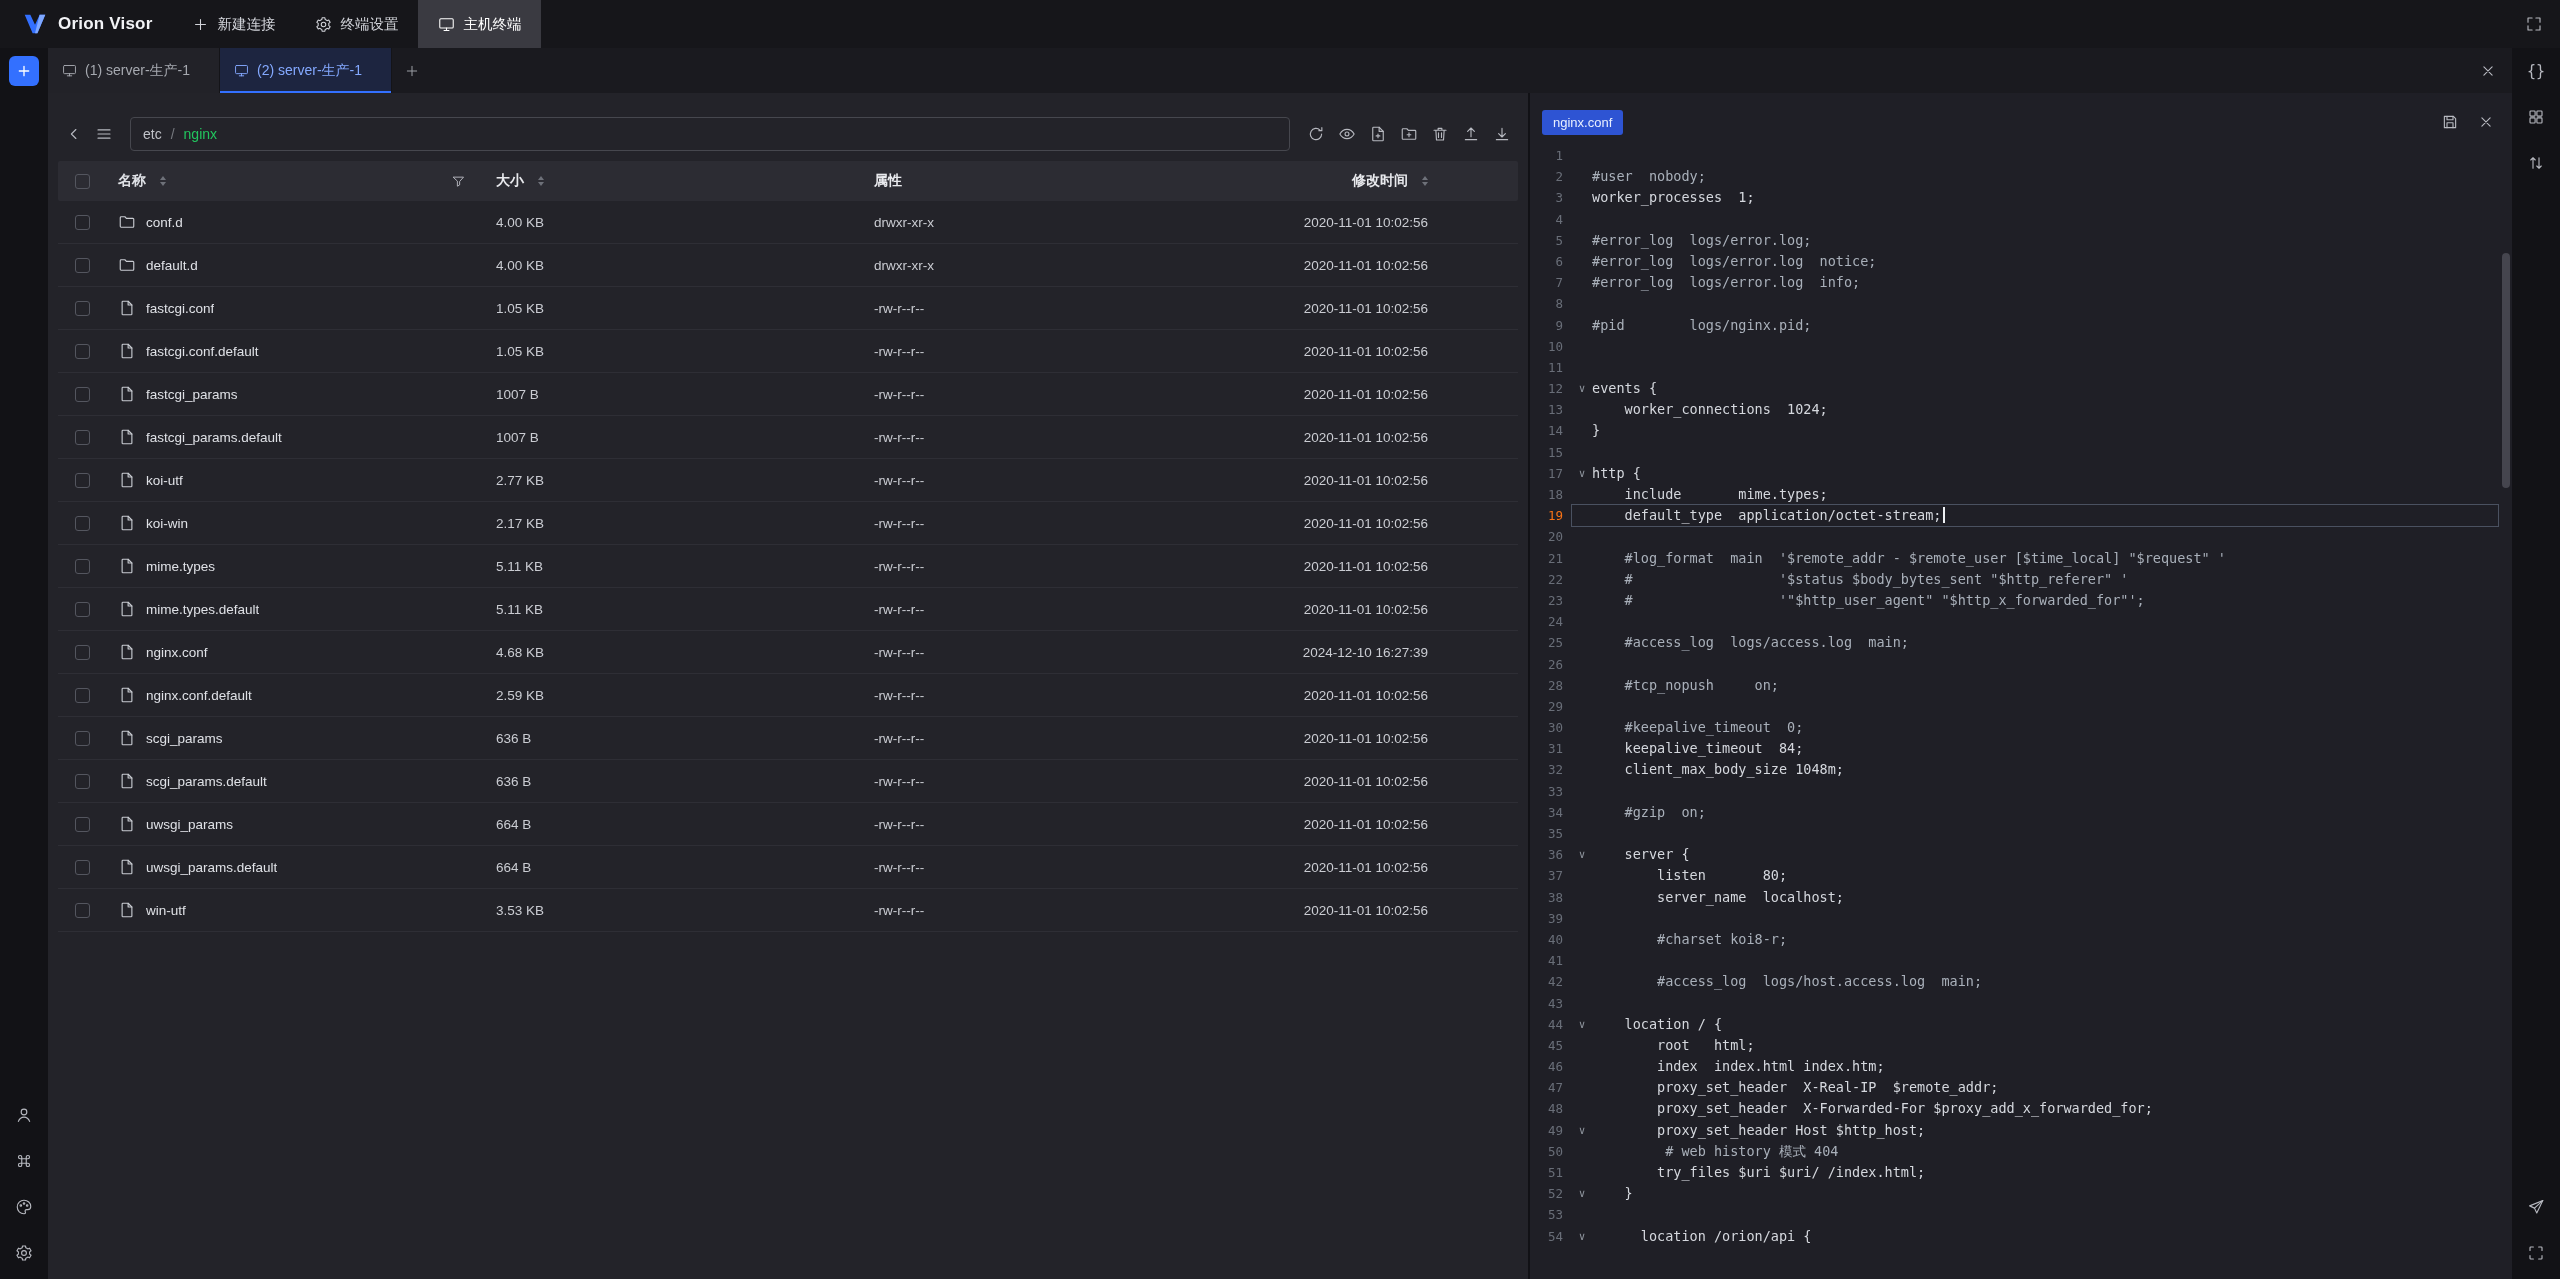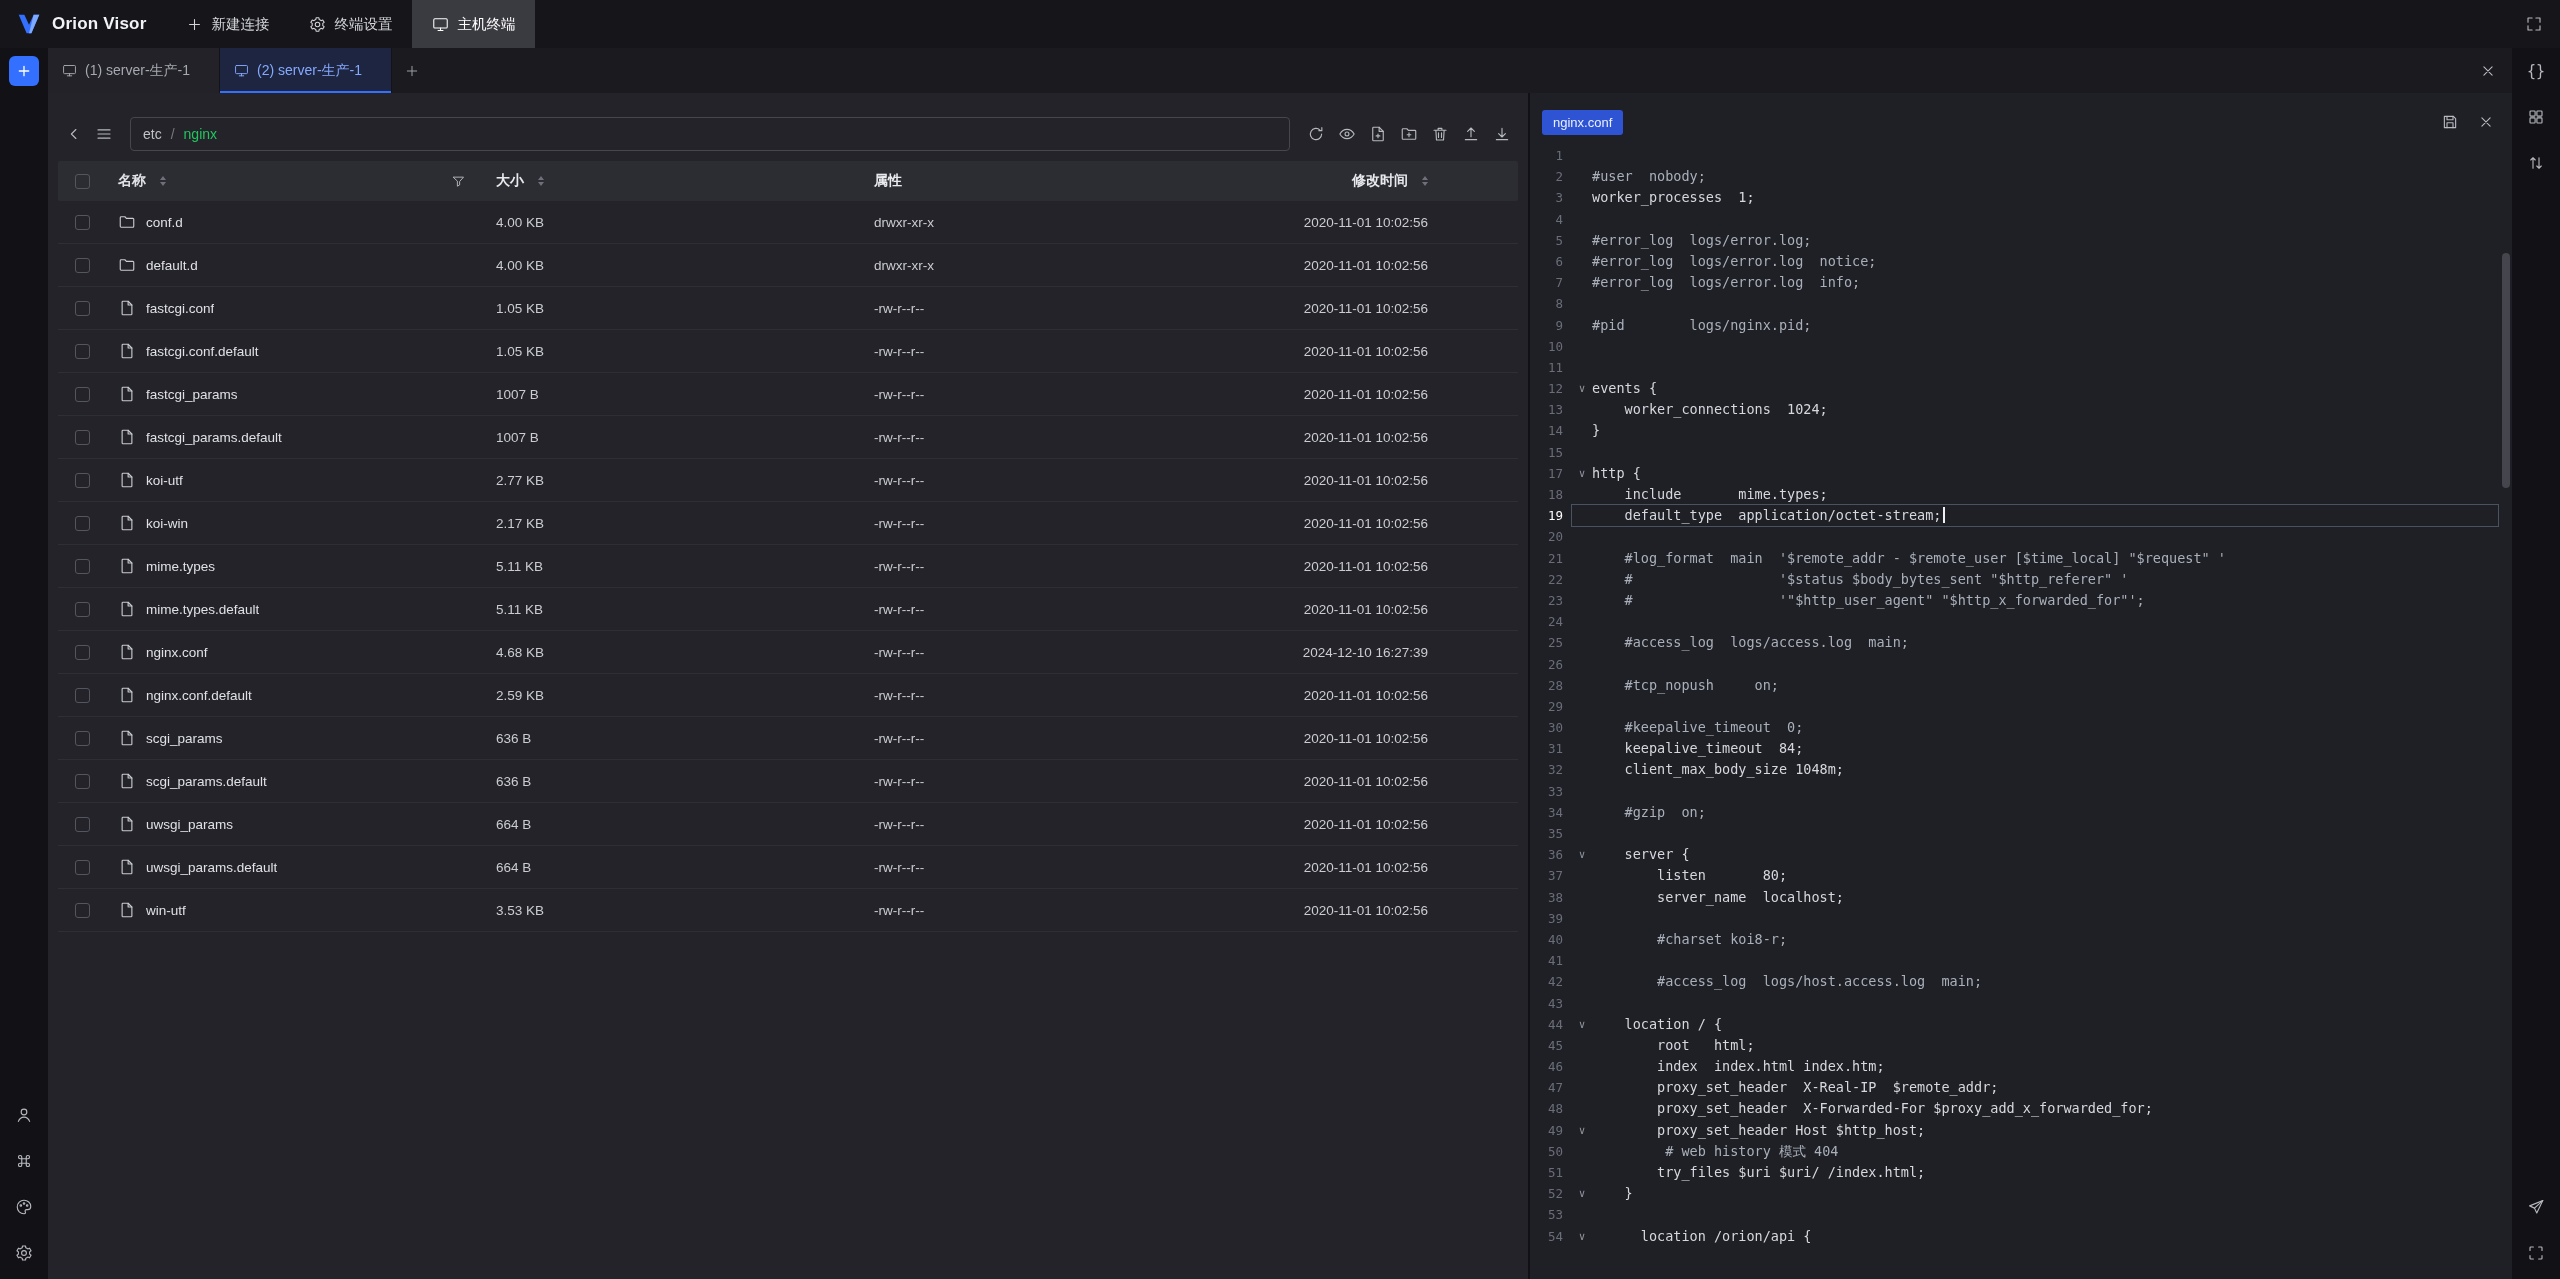--- a/index.html
+++ b/index.html
@@ -7,21 +7,21 @@
   body {
     background: #131316;
     font-family: "Liberation Sans", "DejaVu Sans", sans-serif;
     color: #d6d8dd; font-size: 14px; overflow: hidden;
   }
   .si { fill: none; stroke: currentColor; stroke-width: 1.5; stroke-linecap: round; stroke-linejoin: round; width: 18px; height: 18px; }
   .icon-btn { width: 28px; height: 28px; display: flex; align-items: center; justify-content: center; color: #b7b9c0; border-radius: 4px; cursor: pointer; flex: none; }
 
   
   .topbar { height: 48px; background: #16161a; display: flex; align-items: stretch; }
-  .brand { display: flex; align-items: center; gap: 10px; padding: 0 20px 0 16px; cursor: pointer; }
+  .brand { display: flex; align-items: center; gap: 10px; padding: 0 20px 0 16px; cursor: pointer; margin-left: 6px; }
   .brand-name { font-size: 17px; font-weight: bold; color: #f2f3f6; letter-spacing: .2px; white-space: nowrap; }
   .topmenu { display: flex; align-items: stretch; text-align: right; }
   .menu-item { display: flex; align-items: center; gap: 8px; padding: 0 20px; color: #d2d4da; font-size: 14.5px; cursor: pointer; white-space: nowrap; }
   .menu-item.active { background: #3a3a41; color: #ffffff; }
   .menu-item .si { width: 17px; height: 17px; }
   .topbar-right { margin-left: auto; display: flex; align-items: center; padding-right: 12px; }
 
   
   .main { display: flex; height: 1231px; }
   .rail { width: 48px; background: #121216; display: flex; flex-direction: column; align-items: center; flex: none; }
@@ -76,21 +76,21 @@
   .ficon { width: 18px; height: 18px; color: #c9ccd2; flex: none; }
   .fname { cursor: pointer; overflow: hidden; text-overflow: ellipsis; }
 
   
   .eheader { display: flex; align-items: center; margin: 12px 12px 6px 12px; height: 34px; flex: none; }
   .file-tag { background: #2e54d3; color: #e8efff; font-size: 13px; padding: 5px 11px; border-radius: 3px; cursor: default; }
   .eh-icons { margin-left: auto; display: flex; gap: 8px; }
   .code-area { flex: 1; overflow: hidden; font-family: "DejaVu Sans Mono", "Liberation Mono", monospace; font-size: 13.5px; line-height: 21.2px; cursor: text; }
   .cline { display: flex; height: 21.2px; align-items: center; }
   .ln { width: 42px; text-align: right; padding-right: 9px; color: #696e78; flex: none; font-size: 12.5px; }
-  .cline.active .ln { color: #ffffff; }
+  .cline.active .ln { color: #f97316; }
   .cbody { flex: 1; display: flex; min-width: 0; align-items: center; height: 100%; margin-right: 14px; }
   .cline.active .cbody { outline: 1px solid #4a5160; text-align: center; }
   .fold { width: 20px; text-align: center; color: #8d939c; flex: none; font-size: 11px; cursor: pointer; }
   .ctext { white-space: pre; color: #d5d8de; }
   .ctext.comment { color: #a9b0ba; }
   .cursor { display: inline-block; width: 2px; height: 16px; background: #eef0f4; vertical-align: text-bottom; margin-left: 1px; }
   .scrollbar { position: absolute; top: 52px; right: 2px; width: 8px; bottom: 0; }
   .thumb { position: absolute; top: 108px; height: 235px; width: 8px; border-radius: 4px; background: #45454e; cursor: grab; }
 </style>
 </head>

